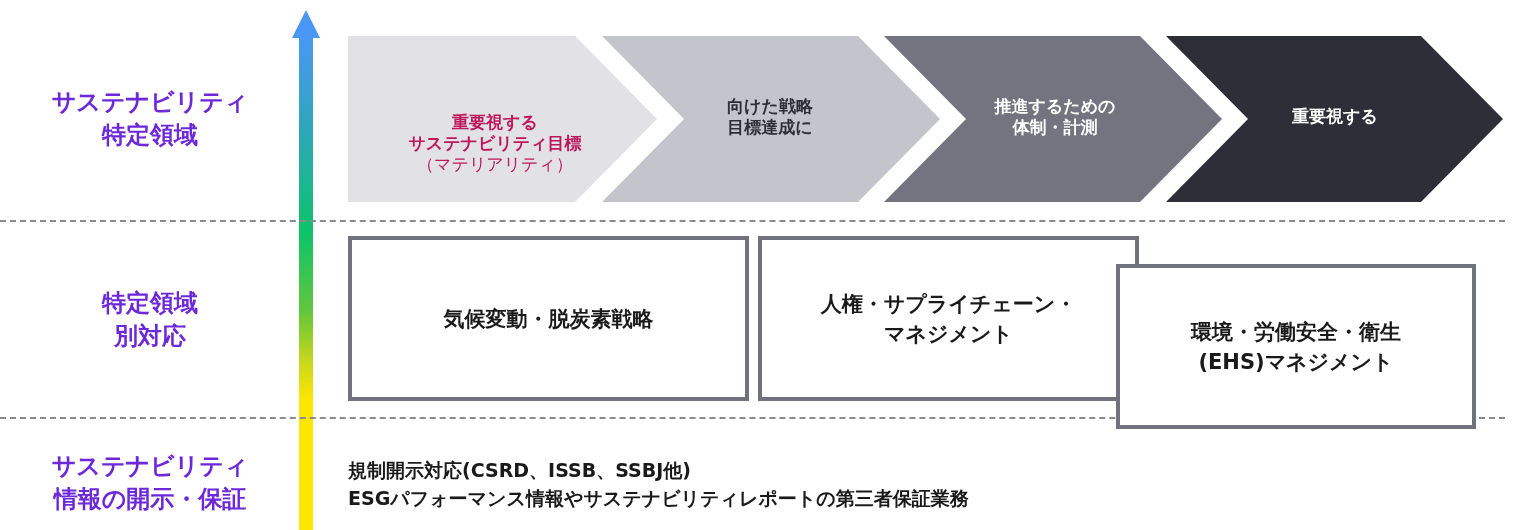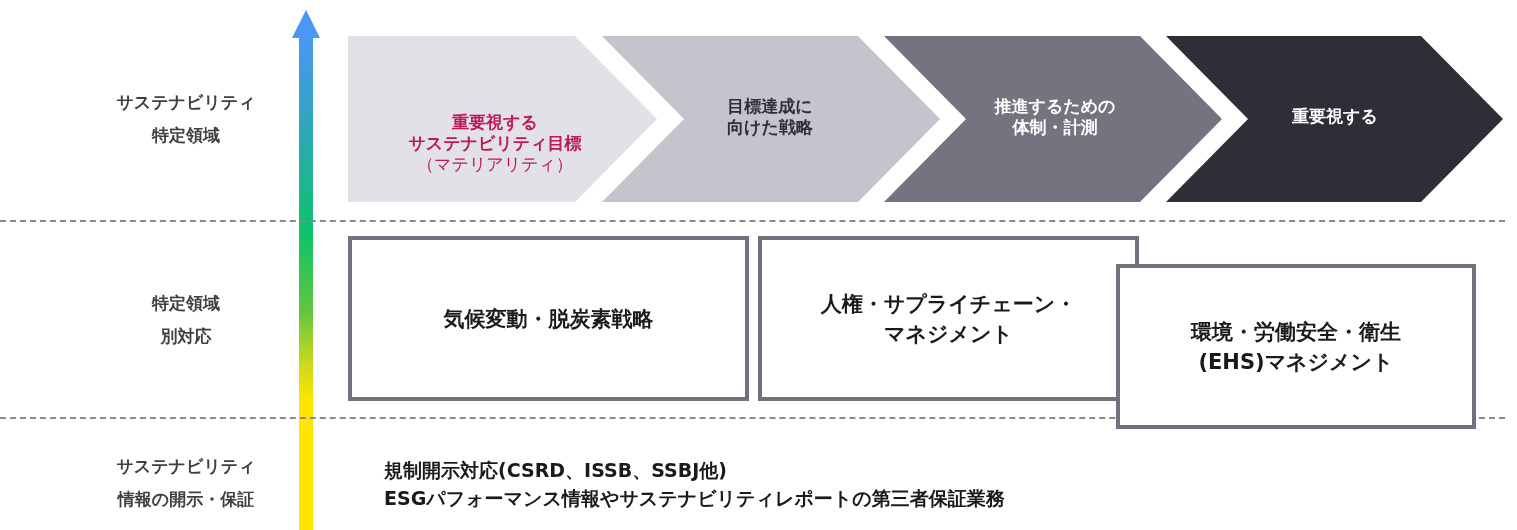--- a/index.html
+++ b/index.html
@@ -1,39 +1,39 @@
 <!DOCTYPE html>
 <html><head>
 <meta charset="utf-8">
 <style>
   html, body { margin:0; padding:0; background:#ffffff; }
   body { width:1517px; height:530px; position:relative; overflow:hidden;
          font-family:"DejaVu Sans","Liberation Sans",sans-serif; color:#2e2e38; }
   .row-label { position:absolute; left:0; width:300px; text-align:center;
-               font-weight:bold; font-size:17px; line-height:33px; color:#404040;margin-left:36px; }
+               font-weight:bold; font-size:24px; line-height:33px; color:#6d28d9; }
   .row-label span { display:block; }
   .dash { position:absolute; left:0; width:1505px; height:0;
           border-top:2px dashed #8a8a8a; }
   .arrow-shaft { position:absolute; left:299px; top:34px; width:14px; height:496px;
     background:linear-gradient(to bottom,#4a97f5 0%,#2ea7b8 20%,#0dc36a 40%,#63c63c 56%,#c7d81c 66%,#ffe600 74%,#ffe600 100%); }
   .arrow-head { position:absolute; left:292px; top:10px; width:0; height:0;
     border-left:14px solid transparent; border-right:14px solid transparent;
     border-bottom:28px solid #4a97f5; }
   svg.chev { position:absolute; left:0; top:0; }
   .chev-text { position:absolute; text-align:center; font-weight:bold;
                font-size:17px; line-height:21px; }
   .chev-text span { display:block; }
   .chev-text .sub { font-weight:normal; }
   .box { position:absolute; top:236px; height:157px; border:4px solid #72727e;
          background:#fff; display:flex; flex-direction:column; align-items:center;
          justify-content:center; font-weight:bold; font-size:21px; line-height:30px;
          color:#1a1a1a; text-align:center; box-sizing:content-box; }
   .box span { display:block; }
   .disclosure { position:absolute; left:348px; top:456px; font-weight:bold;
-                font-size:19px; line-height:28px; color:#1a1a1a;margin-left:36px; }
+                font-size:19px; line-height:28px; color:#1a1a1a; }
   .disclosure span { display:block; }
 </style>
 </head>
 <body>
 
 <div class="arrow-shaft"></div>
 <div class="arrow-head"></div>
 
 <div class="dash" style="top:220px;"></div>
 <div class="dash" style="top:417px;"></div>
@@ -57,22 +57,22 @@
   <polygon fill="#747480" points="884,36 1140,36 1222,119 1140,202 884,202 966,119"></polygon>
   <polygon fill="#2e2e38" points="1166,36 1421,36 1503,119 1421,202 1166,202 1248,119"></polygon>
 </svg>
 
 <div class="chev-text" style="left:370px; top:84px; width:250px; color:#be185d;margin-top:28px;">
   <span>重要視する</span>
   <span>サステナビリティ目標</span>
   <span class="sub">（マテリアリティ）</span>
 </div>
 <div class="chev-text" style="left:680px; top:96px; width:180px; color:#2e2e38;">
+  <span>向けた戦略</span>
   <span>目標達成に</span>
-  <span>向けた戦略</span>
 </div>
 <div class="chev-text" style="left:955px; top:96px; width:200px; color:#ffffff;text-align:center;">
   <span>推進するための</span>
   <span>体制・計測</span>
 </div>
 <div class="chev-text" style="left:1250px; top:106px; width:170px; color:#ffffff;">
   <span>重要視する</span>
 </div>
 
 <div class="box" style="left:348px; width:393px;">

